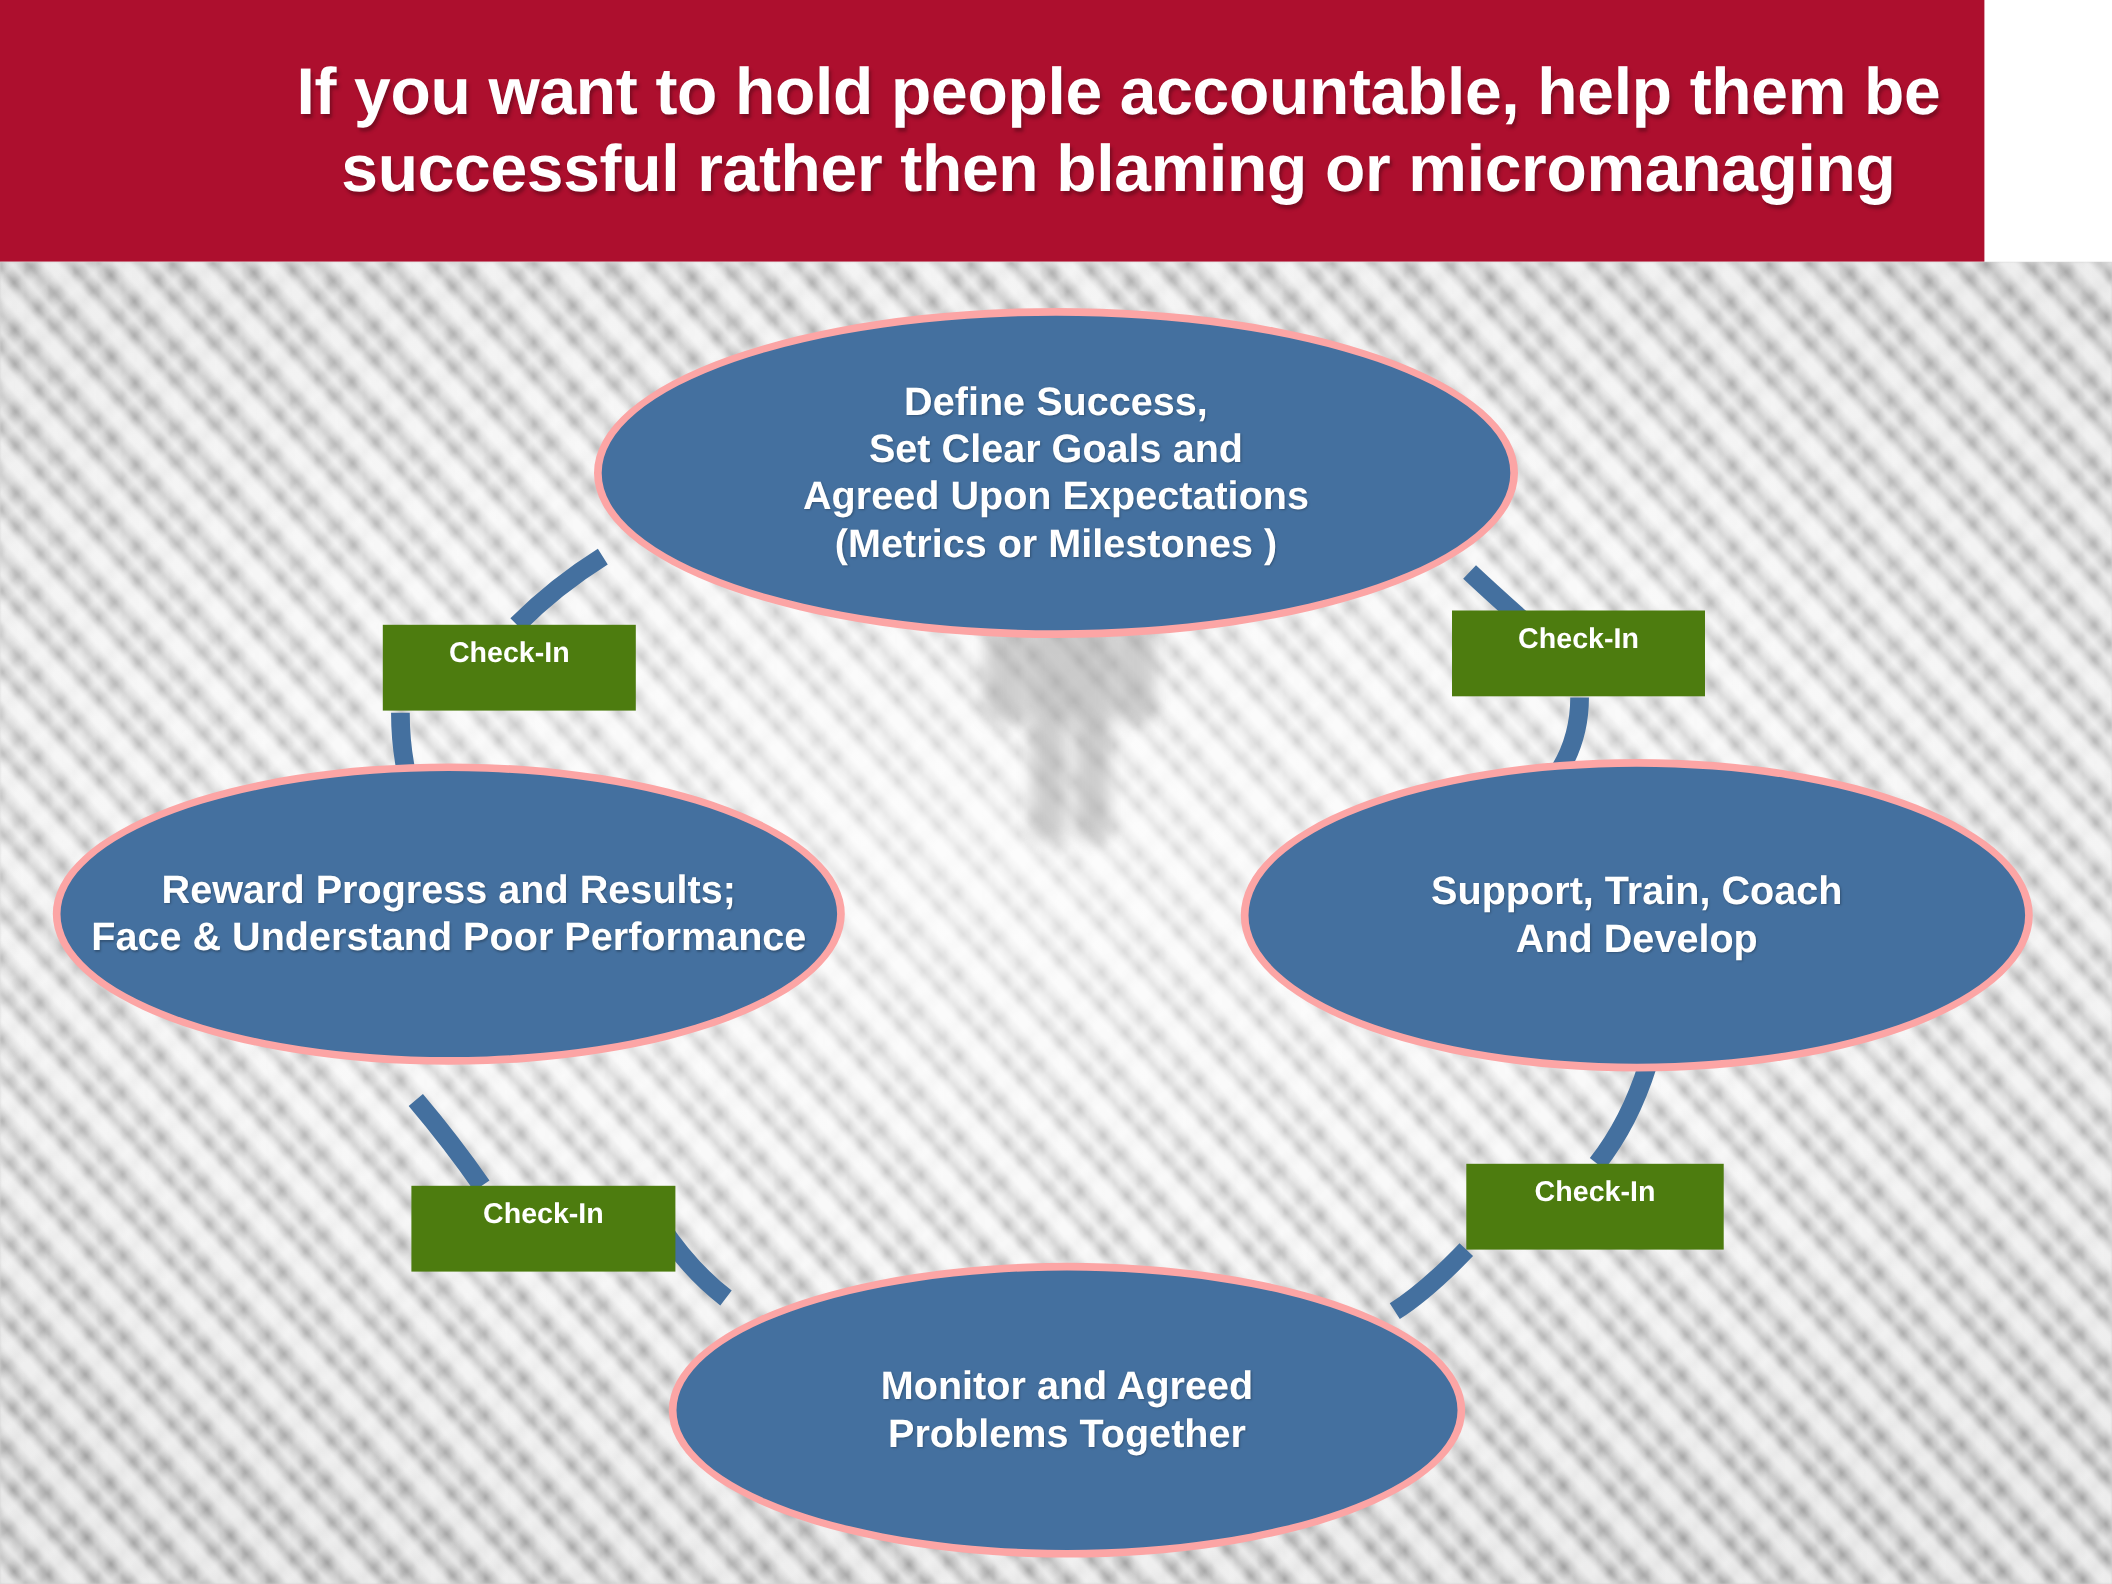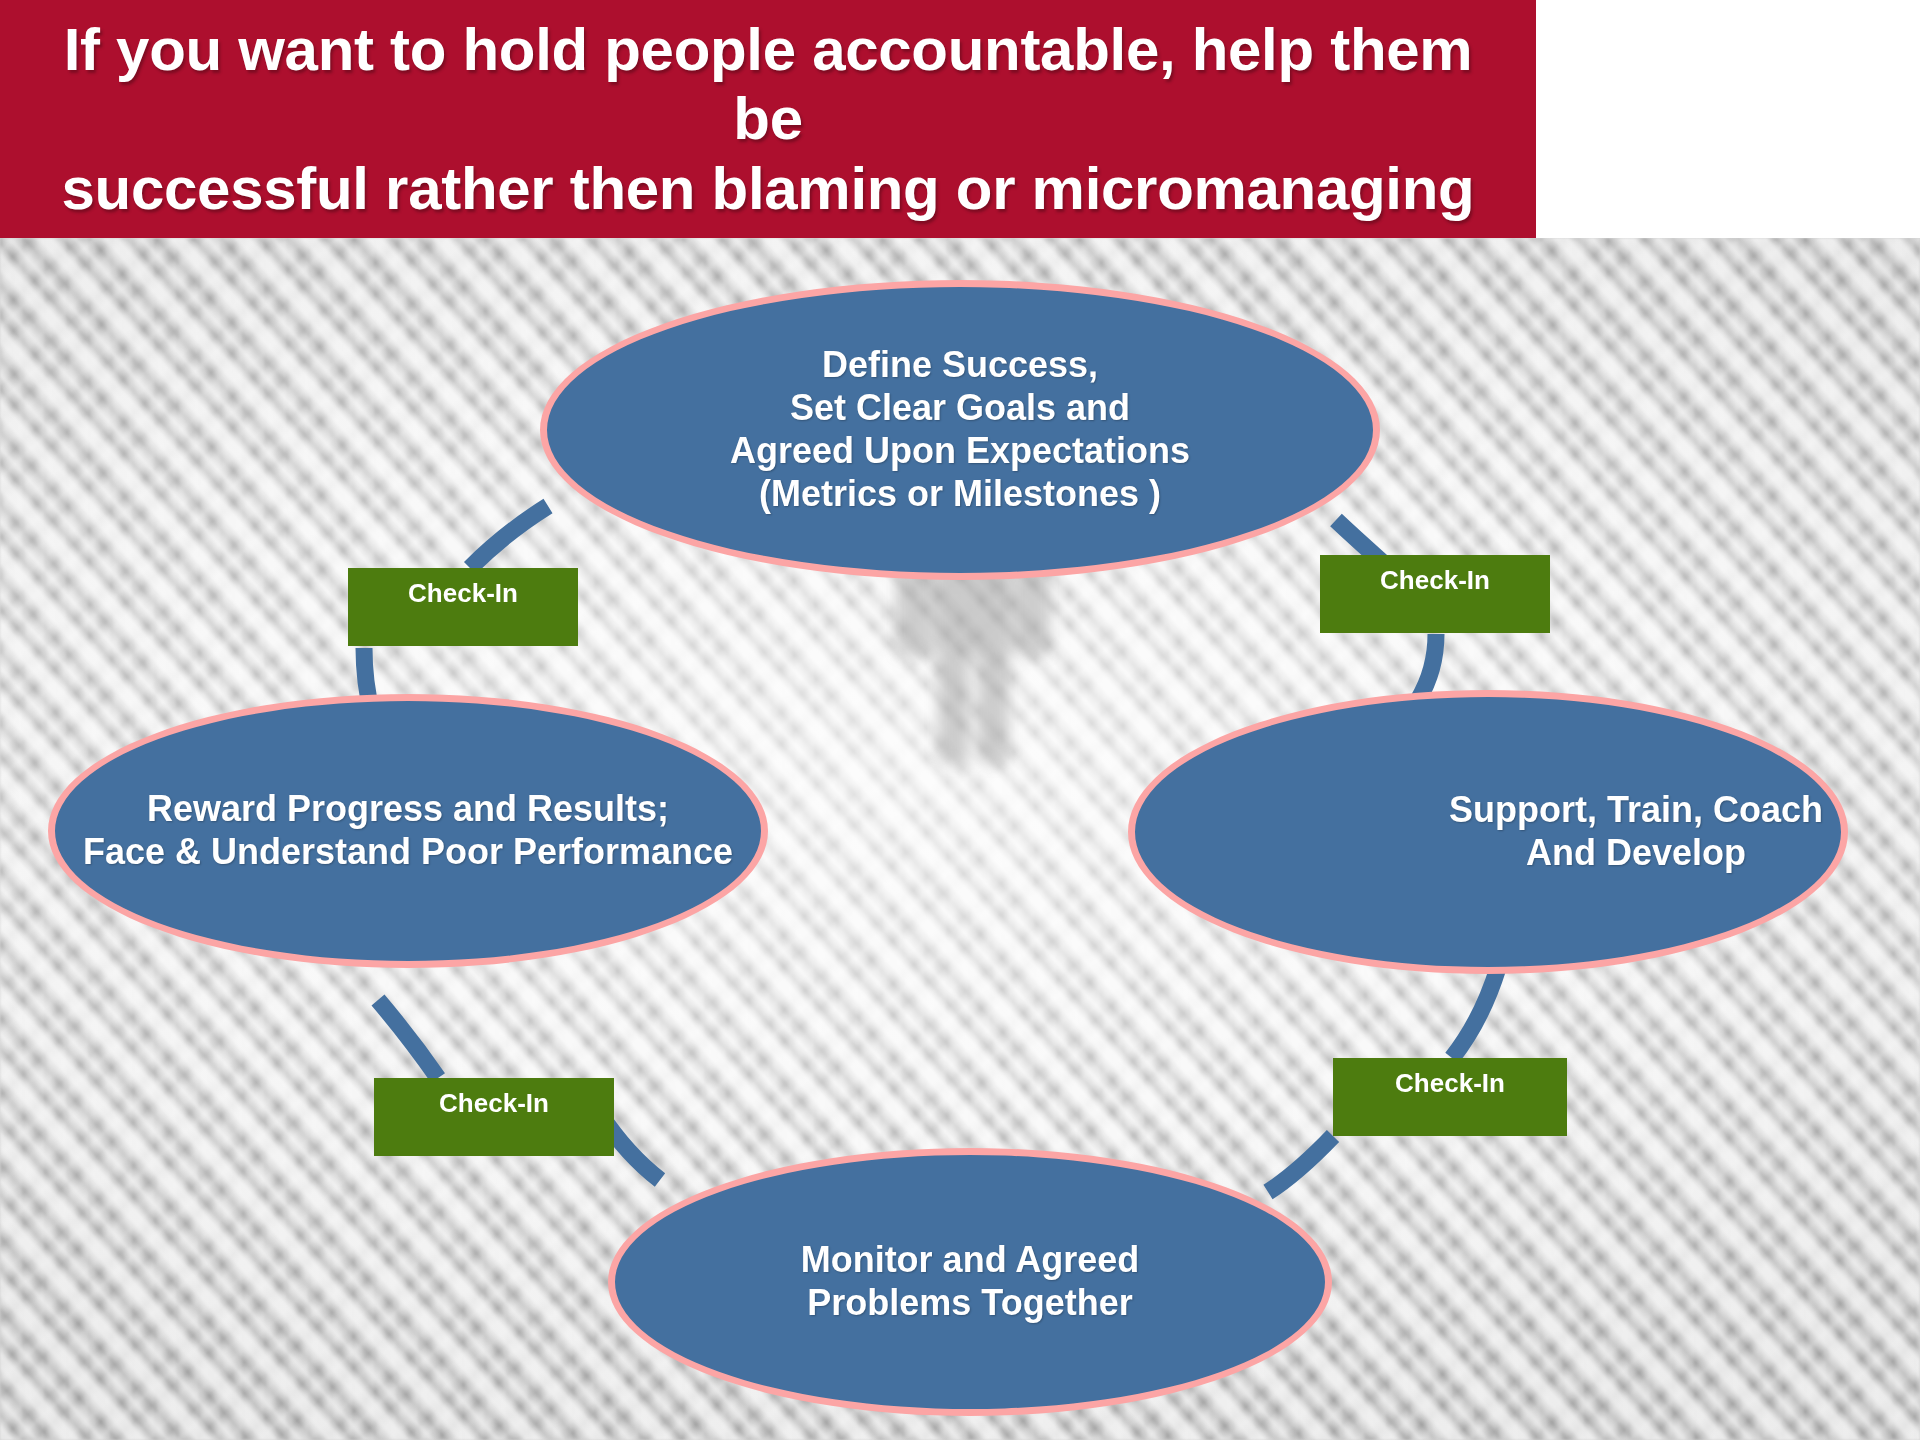--- a/index.html
+++ b/index.html
@@ -18,26 +18,26 @@
     height: 1440px;
     overflow: hidden;
     background: #ffffff;
   }
 
   
   #title-banner {
     position: absolute;
     left: 0;
     top: 0;
-    width: 1536px;
+    width: 1804px;
     height: 238px;
     background: #ad0f2e;
     display: flex;
     align-items: center;
-    justify-content: flex-start;
+    justify-content: flex-end;
     box-sizing: border-box;
     padding: 0 40px;
   }
   #title-text {
     color: #ffffff;
     font-family: "Liberation Sans", sans-serif;
     font-weight: bold;
     font-size: 60px;
     line-height: 1.16;
     text-align: center;
@@ -137,21 +137,21 @@
     font-family: "Liberation Sans", sans-serif;
     font-weight: bold;
     font-size: 36px;
     line-height: 1.19;
     white-space: pre-line;
     text-shadow: 1px 1px 2px rgba(0,0,0,0.25);
     padding: 0 18px;
   }
 
   #node-define  { left: 540px; top: 280px;  width: 840px; height: 300px; }
-  #node-support { left: 1128px; top: 690px; width: 720px; height: 284px; justify-content: flex-end; }
+  #node-support { left: 1128px; top: 690px; width: 720px; height: 284px; }
   #node-monitor { left: 608px;  top: 1148px; width: 724px; height: 268px; }
   #node-reward  { left: 48px;   top: 694px;  width: 720px; height: 274px; }
 
   #node-define .node-label  { font-size: 36px; }
   #node-support .node-label { font-size: 36px; }
   #node-monitor .node-label { font-size: 36px; }
   #node-reward .node-label  { font-size: 36px; }
 
   
   .checkin {

